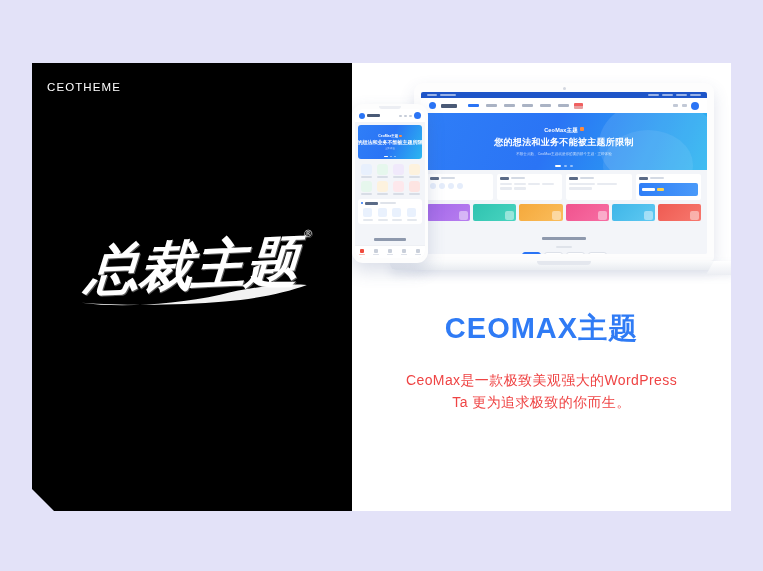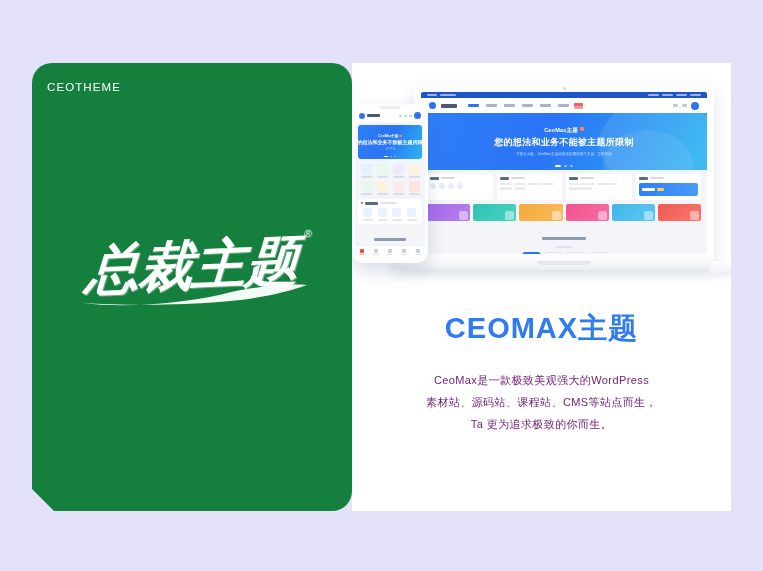--- a/index.html
+++ b/index.html
@@ -24,26 +24,25 @@
     width: 699px;
     height: 448px;
     display: flex;
   }
 
   
   .brand-panel {
     position: relative;
     width: 320px;
     height: 100%;
-    background: #15803d;
+    background: #000000;
     flex: 0 0 320px;
     -webkit-clip-path: polygon(0 0, 100% 0, 100% 100%, 100% 100%, 22px 100%, 0 calc(100% - 22px));
     clip-path: polygon(0 0, 100% 0, 100% 100%, 22px 100%, 0 calc(100% - 22px));
     overflow: hidden;
-    border-radius: 20px;
   }
 
   .brand-wordmark {
     position: absolute;
     left: 15px;
     top: 18px;
     color: #ffffff;
     font-size: 11.5px;
     letter-spacing: 1.1px;
     font-weight: 400;
@@ -450,22 +449,22 @@
   }
   .pitch-title {
     color: #2f7bf5;
     font-size: 29px;
     font-weight: 700;
     letter-spacing: 1px;
     margin-bottom: 20px;
     white-space: nowrap;
   }
   .pitch-body {
-    color: #701a75;
-    font-size: 11px;
+    color: #ef4444;
+    font-size: 14px;
     line-height: 22px;
     letter-spacing: 0.4px;
   }
   .pitch-body > span { display: block; white-space: nowrap; }
 </style>
 </head>
 <body>
 
 <div class="promo-card">
 
@@ -744,19 +743,18 @@
             </div>
         </div>
       </div>
 
     </div>
 
     <div class="pitch">
       <div class="pitch-title">CEOMAX主题</div>
       <div class="pitch-body">
           <span>CeoMax是一款极致美观强大的WordPress</span>
-          <span>素材站、源码站、课程站、CMS等站点而生，</span>
           <span>Ta 更为追求极致的你而生。</span>
         </div>
     </div>
 
   </div>
 </div>
 
 </body></html>

